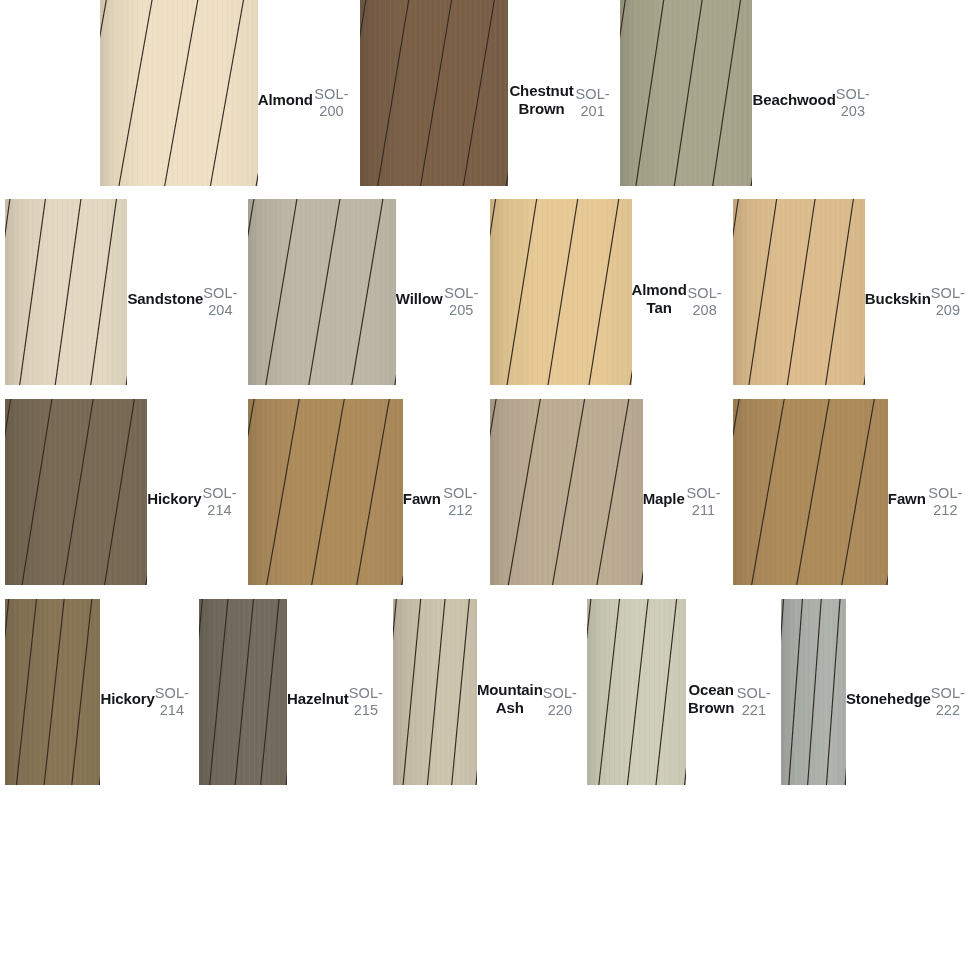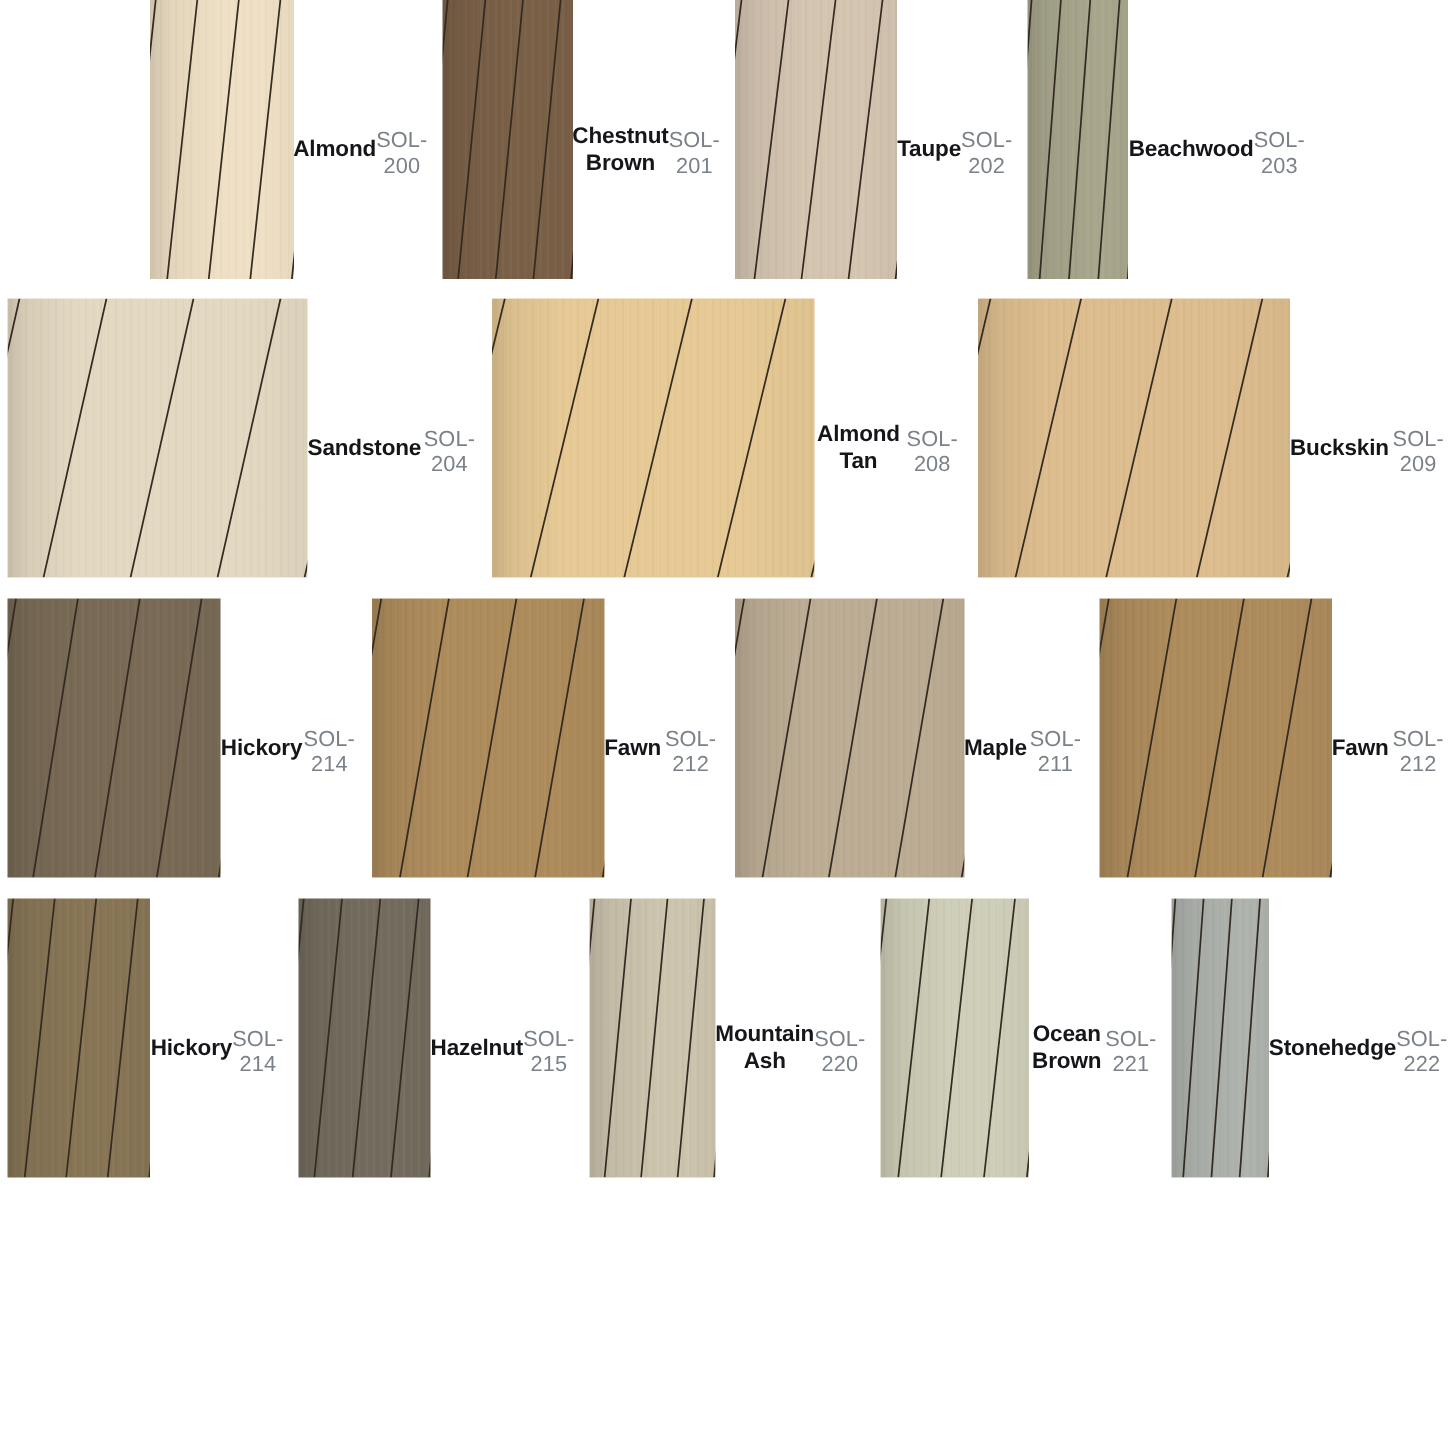--- a/index.html
+++ b/index.html
@@ -157,38 +157,20 @@
                 <line x1="62" y1="0" x2="41" y2="100" stroke="#332A21" stroke-width="1.15" vector-effect="non-scaling-stroke"></line>
                 <line x1="91" y1="0" x2="70" y2="100" stroke="#332A21" stroke-width="1.15" vector-effect="non-scaling-stroke"></line>
                 <line x1="120" y1="0" x2="99" y2="100" stroke="#332A21" stroke-width="1.15" vector-effect="non-scaling-stroke"></line>
               </svg>
             </div>
           </div>
           <div class="swatch-name">Chestnut Brown</div>
           <div class="swatch-code">SOL-201</div>
         </div>
         <div class="swatch-cell">
-          <div class="swatch-chip" style="background-color: rgb(212, 197, 177);">
-            <div class="grain"></div>
-            <div class="edgeshade"></div>
-            <div class="seams">
-              <svg viewBox="0 0 100 100" preserveAspectRatio="none">
-                <line x1="-25" y1="0" x2="-46" y2="100" stroke="#332A21" stroke-width="1.15" vector-effect="non-scaling-stroke"></line>
-                <line x1="4" y1="0" x2="-17" y2="100" stroke="#332A21" stroke-width="1.15" vector-effect="non-scaling-stroke"></line>
-                <line x1="33" y1="0" x2="12" y2="100" stroke="#332A21" stroke-width="1.15" vector-effect="non-scaling-stroke"></line>
-                <line x1="62" y1="0" x2="41" y2="100" stroke="#332A21" stroke-width="1.15" vector-effect="non-scaling-stroke"></line>
-                <line x1="91" y1="0" x2="70" y2="100" stroke="#332A21" stroke-width="1.15" vector-effect="non-scaling-stroke"></line>
-                <line x1="120" y1="0" x2="99" y2="100" stroke="#332A21" stroke-width="1.15" vector-effect="non-scaling-stroke"></line>
-              </svg>
-            </div>
-          </div>
-          <div class="swatch-name">Taupe</div>
-          <div class="swatch-code">SOL-202</div>
-        </div>
-        <div class="swatch-cell">
           <div class="swatch-chip" style="background-color: rgb(168, 166, 140);">
             <div class="grain"></div>
             <div class="edgeshade"></div>
             <div class="seams">
               <svg viewBox="0 0 100 100" preserveAspectRatio="none">
                 <line x1="-25" y1="0" x2="-46" y2="100" stroke="#332A21" stroke-width="1.15" vector-effect="non-scaling-stroke"></line>
                 <line x1="4" y1="0" x2="-17" y2="100" stroke="#332A21" stroke-width="1.15" vector-effect="non-scaling-stroke"></line>
                 <line x1="33" y1="0" x2="12" y2="100" stroke="#332A21" stroke-width="1.15" vector-effect="non-scaling-stroke"></line>
                 <line x1="62" y1="0" x2="41" y2="100" stroke="#332A21" stroke-width="1.15" vector-effect="non-scaling-stroke"></line>
                 <line x1="91" y1="0" x2="70" y2="100" stroke="#332A21" stroke-width="1.15" vector-effect="non-scaling-stroke"></line>
@@ -214,20 +196,38 @@
                 <line x1="62" y1="0" x2="41" y2="100" stroke="#332A21" stroke-width="1.15" vector-effect="non-scaling-stroke"></line>
                 <line x1="91" y1="0" x2="70" y2="100" stroke="#332A21" stroke-width="1.15" vector-effect="non-scaling-stroke"></line>
                 <line x1="120" y1="0" x2="99" y2="100" stroke="#332A21" stroke-width="1.15" vector-effect="non-scaling-stroke"></line>
               </svg>
             </div>
           </div>
           <div class="swatch-name">Sandstone</div>
           <div class="swatch-code">SOL-204</div>
         </div>
         <div class="swatch-cell">
+          <div class="swatch-chip" style="background-color: rgb(189, 183, 167);">
+            <div class="grain"></div>
+            <div class="edgeshade"></div>
+            <div class="seams">
+              <svg viewBox="0 0 100 100" preserveAspectRatio="none">
+                <line x1="-25" y1="0" x2="-46" y2="100" stroke="#332A21" stroke-width="1.15" vector-effect="non-scaling-stroke"></line>
+                <line x1="4" y1="0" x2="-17" y2="100" stroke="#332A21" stroke-width="1.15" vector-effect="non-scaling-stroke"></line>
+                <line x1="33" y1="0" x2="12" y2="100" stroke="#332A21" stroke-width="1.15" vector-effect="non-scaling-stroke"></line>
+                <line x1="62" y1="0" x2="41" y2="100" stroke="#332A21" stroke-width="1.15" vector-effect="non-scaling-stroke"></line>
+                <line x1="91" y1="0" x2="70" y2="100" stroke="#332A21" stroke-width="1.15" vector-effect="non-scaling-stroke"></line>
+                <line x1="120" y1="0" x2="99" y2="100" stroke="#332A21" stroke-width="1.15" vector-effect="non-scaling-stroke"></line>
+              </svg>
+            </div>
+          </div>
+          <div class="swatch-name">Willow</div>
+          <div class="swatch-code">SOL-205</div>
+        </div>
+        <div class="swatch-cell">
           <div class="swatch-chip" style="background-color: rgb(230, 201, 148);">
             <div class="grain"></div>
             <div class="edgeshade"></div>
             <div class="seams">
               <svg viewBox="0 0 100 100" preserveAspectRatio="none">
                 <line x1="-25" y1="0" x2="-46" y2="100" stroke="#332A21" stroke-width="1.15" vector-effect="non-scaling-stroke"></line>
                 <line x1="4" y1="0" x2="-17" y2="100" stroke="#332A21" stroke-width="1.15" vector-effect="non-scaling-stroke"></line>
                 <line x1="33" y1="0" x2="12" y2="100" stroke="#332A21" stroke-width="1.15" vector-effect="non-scaling-stroke"></line>
                 <line x1="62" y1="0" x2="41" y2="100" stroke="#332A21" stroke-width="1.15" vector-effect="non-scaling-stroke"></line>
                 <line x1="91" y1="0" x2="70" y2="100" stroke="#332A21" stroke-width="1.15" vector-effect="non-scaling-stroke"></line>

